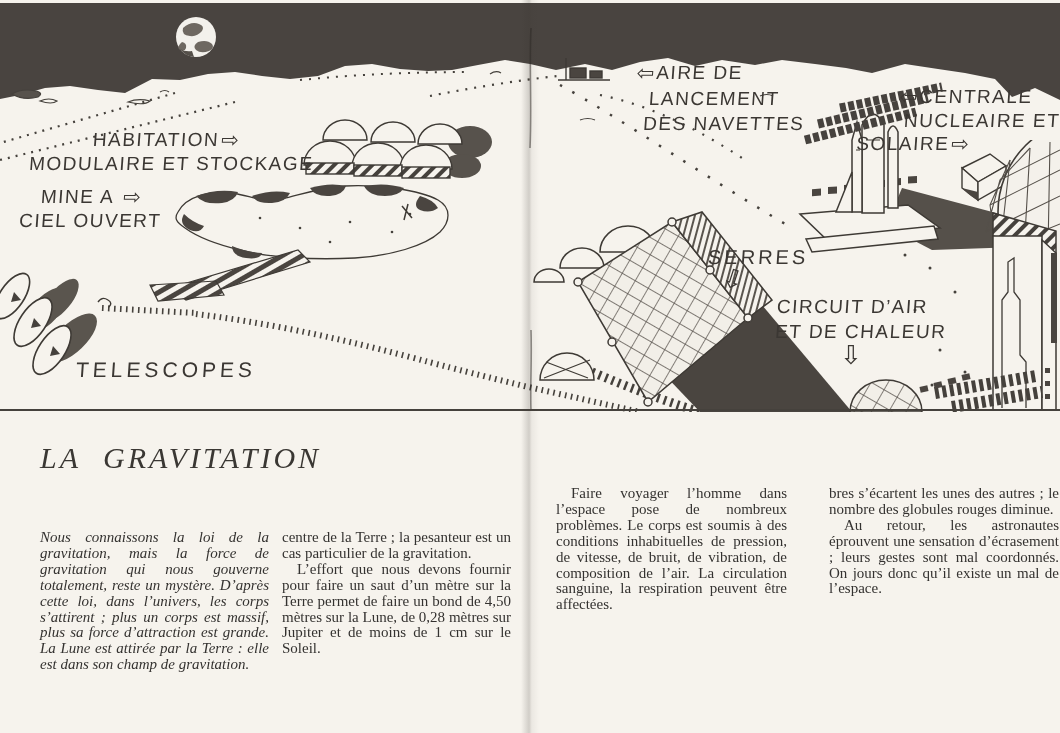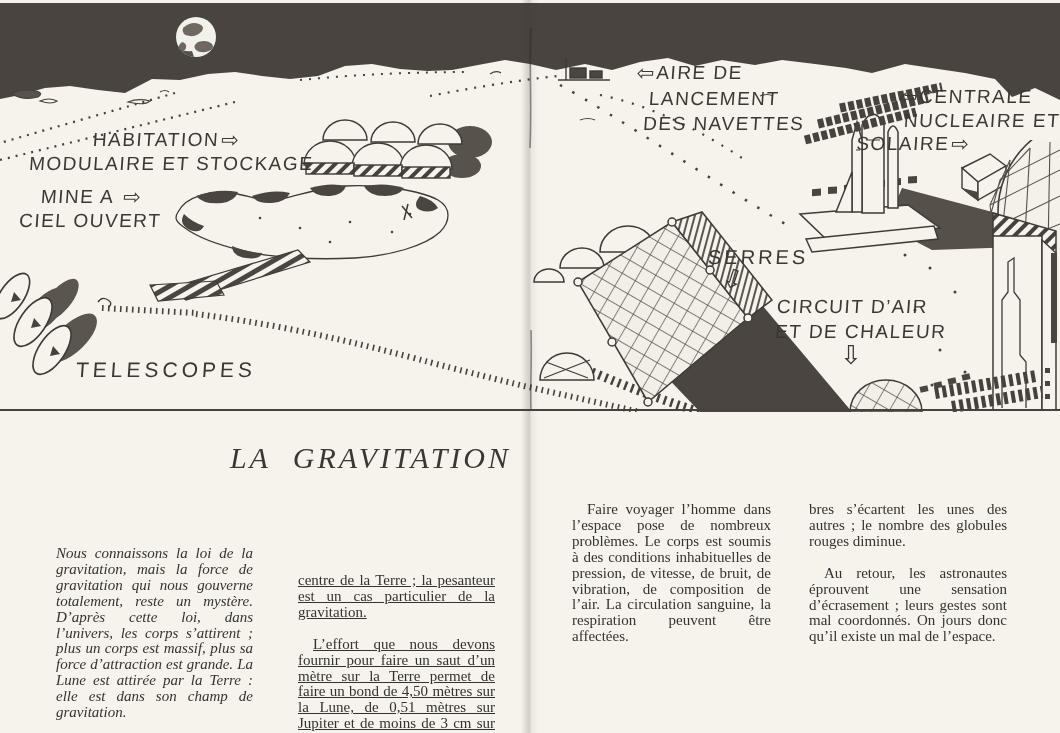--- a/index.html
+++ b/index.html
@@ -20,27 +20,27 @@
     font-family:"DejaVu Sans", sans-serif;font-size:21px;letter-spacing:0;
     vertical-align:-1px;padding:0 2px;
   }
   .arrow-solo{
     position:absolute;font-family:"DejaVu Sans", sans-serif;color:#3b3733;
     font-size:26px;line-height:26px;
   }
   
   .article-title{
     position:absolute;font-style:italic;font-size:30px;letter-spacing:3px;
-    word-spacing:12px;color:#3a3733;text-align:right;white-space:nowrap;
+    word-spacing:12px;color:#3a3733;text-align:left;white-space:nowrap;
   }
   .text-col{
     position:absolute;font-size:15px;line-height:15.9px;text-align:justify;
     color:#343230;
   }
-  .text-col p{margin:16px;}
+  .text-col p{margin:0;}
   .text-col p.indent{text-indent:15px;}
   .gutter{
     position:absolute;left:521px;top:0;width:18px;height:733px;
     background:linear-gradient(90deg,rgba(60,55,50,0) 0%,rgba(60,55,50,0.20) 45%,rgba(60,55,50,0.06) 60%,rgba(60,55,50,0) 100%);
     pointer-events:none;
   }
   .bottom-rule{position:absolute;left:0;top:409px;width:1060px;height:2px;background:#45413c;}
 </style>
 </head>
 <body>
@@ -293,27 +293,27 @@
     </div>
     <div class="arrow-solo" style="left:840px;top:342px;">⇩</div>
   </div>
 
   <div class="bottom-rule"></div>
 
   <div class="article-title" style="left:40px;top:441px;width:471px;">LA GRAVITATION</div>
   <div class="text-col" style="left:40px;top:530px;width:229px;font-style:italic;">
       <p>Nous connaissons la loi de la gravitation, mais la force de gravitation qui nous gouverne totalement, reste un mystère. D’après cette loi, dans l’univers, les corps s’attirent ; plus un corps est massif, plus sa force d’attraction est grande. La Lune est attirée par la Terre : elle est dans son champ de gravitation.</p>
     </div>
-  <div class="text-col" style="left:282px;top:557px;width:229px;text-decoration:underline;">
+  <div class="text-col" style="left:282px;top:530px;width:229px;">
       <p>centre de la Terre ; la pesanteur est un cas particulier de la gravitation.</p>
-      <p class="indent">L’effort que nous devons fournir pour faire un saut d’un mètre sur la Terre permet de faire un bond de 4,50 mètres sur la Lune, de 0,51 mètres sur Jupiter et de moins de 3 cm sur le Soleil.</p>
+      <p class="indent">L’effort que nous devons fournir pour faire un saut d’un mètre sur la Terre permet de faire un bond de 4,50 mètres sur la Lune, de 0,28 mètres sur Jupiter et de moins de 1 cm sur le Soleil.</p>
     </div>
 
   <div class="text-col" style="left:556px;top:486px;width:231px;">
       <p class="indent">Faire voyager l’homme dans l’espace pose de nombreux problèmes. Le corps est soumis à des conditions inhabituelles de pression, de vitesse, de bruit, de vibration, de composition de l’air. La circulation sanguine, la respiration peuvent être affectées.</p>
     </div>
-  <div class="text-col" style="left:793px;top:486px;width:230px;">
+  <div class="text-col" style="left:829px;top:486px;width:230px;">
       <p>bres s’écartent les unes des autres ; le nombre des globules rouges diminue.</p>
       <p class="indent">Au retour, les astronautes éprouvent une sensation d’écrasement ; leurs gestes sont mal coordonnés. On jours donc qu’il existe un mal de l’espace.</p>
     </div>
 
   <div class="gutter"></div>
 </div>
 
 </body></html>

